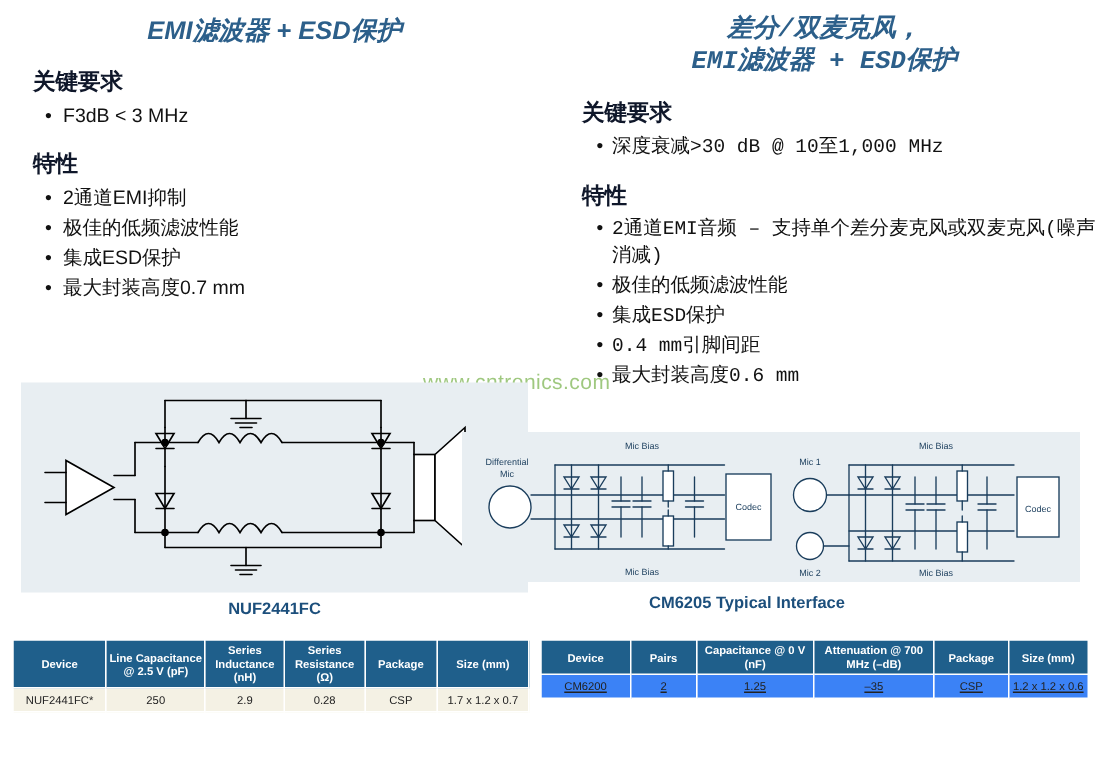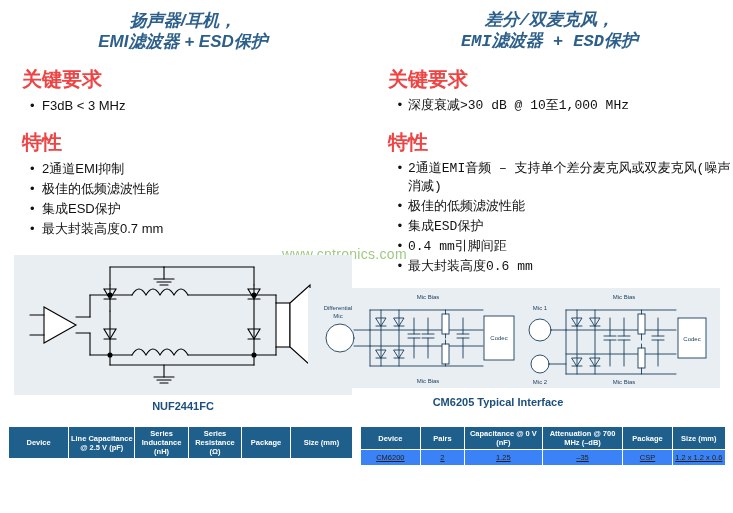--- a/index.html
+++ b/index.html
@@ -20,23 +20,23 @@
     color:#2c5f8a;
     font-style:italic;
     font-weight:bold;
     font-size:17px;
     line-height:21px;
     margin:10px 8px 0 8px;
   }
   .panel-right .title{font-size:17px;}
 
   .sec-head{
-    color:#ef4444;
+    color:#0f172a;
     font-weight:bold;
-    font-size:20px;
+    font-size:15px;
     margin:14px 0 4px 22px;
   }
   .panel-right .sec-head{margin-left:22px;}
 
   ul.bullets{
     margin:0 0 0 30px;
     padding:0;
     list-style:none;
   }
   ul.bullets li{
@@ -108,21 +108,20 @@
     letter-spacing:.3px;
   }
 
   svg{display:block;}
 </style>
 </head>
 <body>
 
 <div class="panel panel-left">
   <div class="title">
-    <div>扬声器/耳机，</div>
     <div>EMI滤波器 + ESD保护</div>
   </div>
 
   <div class="sec-head">关键要求</div>
   <ul class="bullets">
     <li>F3dB &lt; 3 MHz</li>
   </ul>
 
   <div class="sec-head">特性</div>
   <ul class="bullets">
@@ -340,20 +339,28 @@
       <tr>
         <th width="62">Device</th>
         <th width="66">Line Capacitance @ 2.5 V (pF)</th>
         <th width="52">Series Inductance (nH)</th>
         <th width="52">Series Resistance (Ω)</th>
         <th width="48">Package</th>
         <th width="65">Size (mm)</th>
       </tr>
     </thead>
     <tbody>
+      <tr>
+        <td>NUF2441FC*</td>
+        <td>250</td>
+        <td>2.9</td>
+        <td>0.28</td>
+        <td>CSP</td>
+        <td>1.7 x 1.2 x 0.7</td>
+      </tr>
     </tbody>
   </table>
 </div>
 
 <div class="tbl tbl-right">
   <table width="366">
     <thead>
       <tr>
         <th width="60">Device</th>
         <th width="44">Pairs</th>

